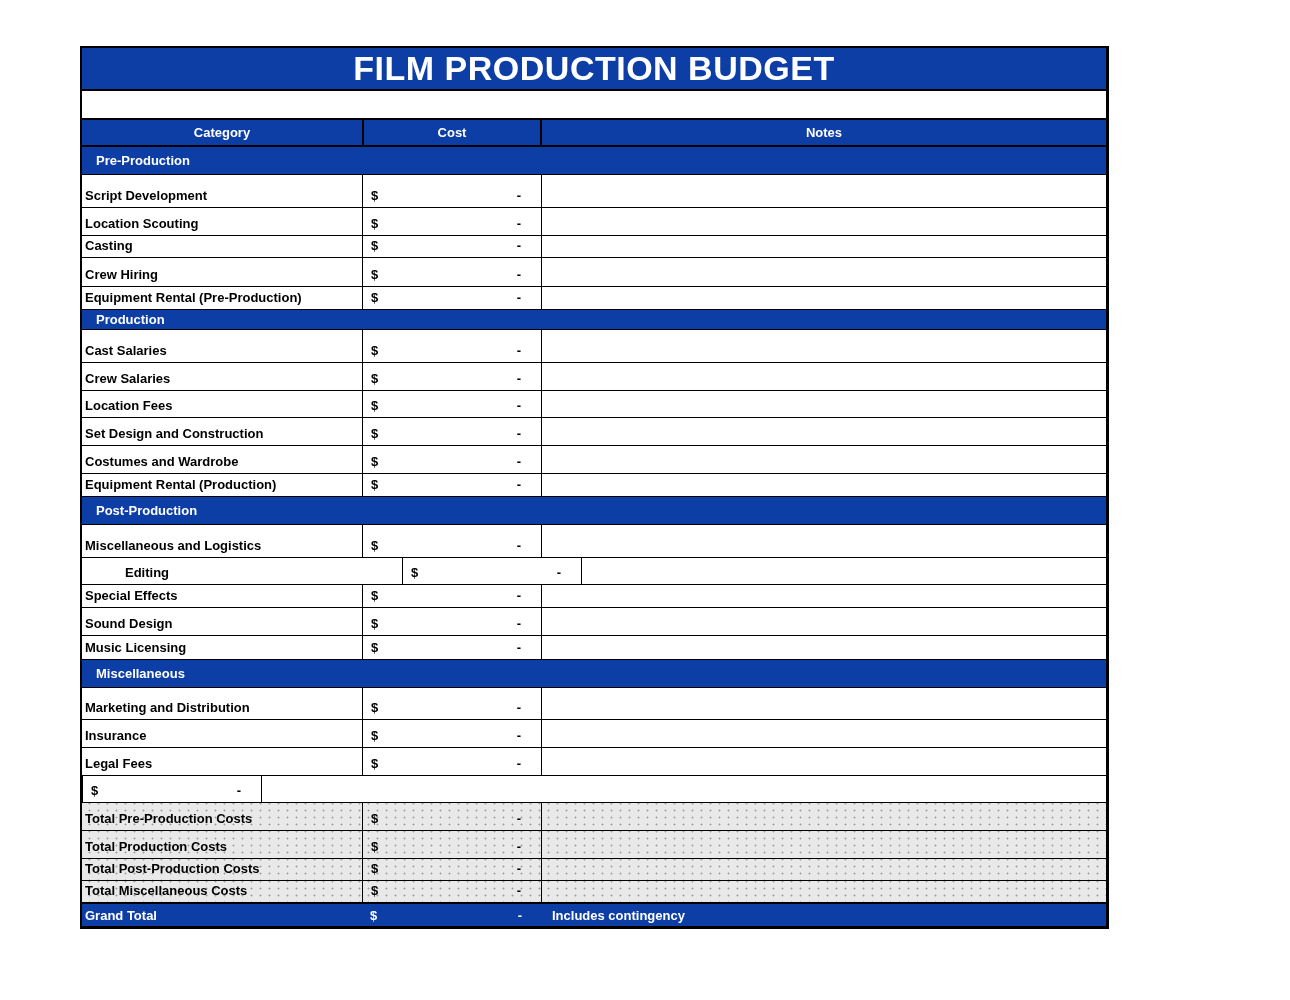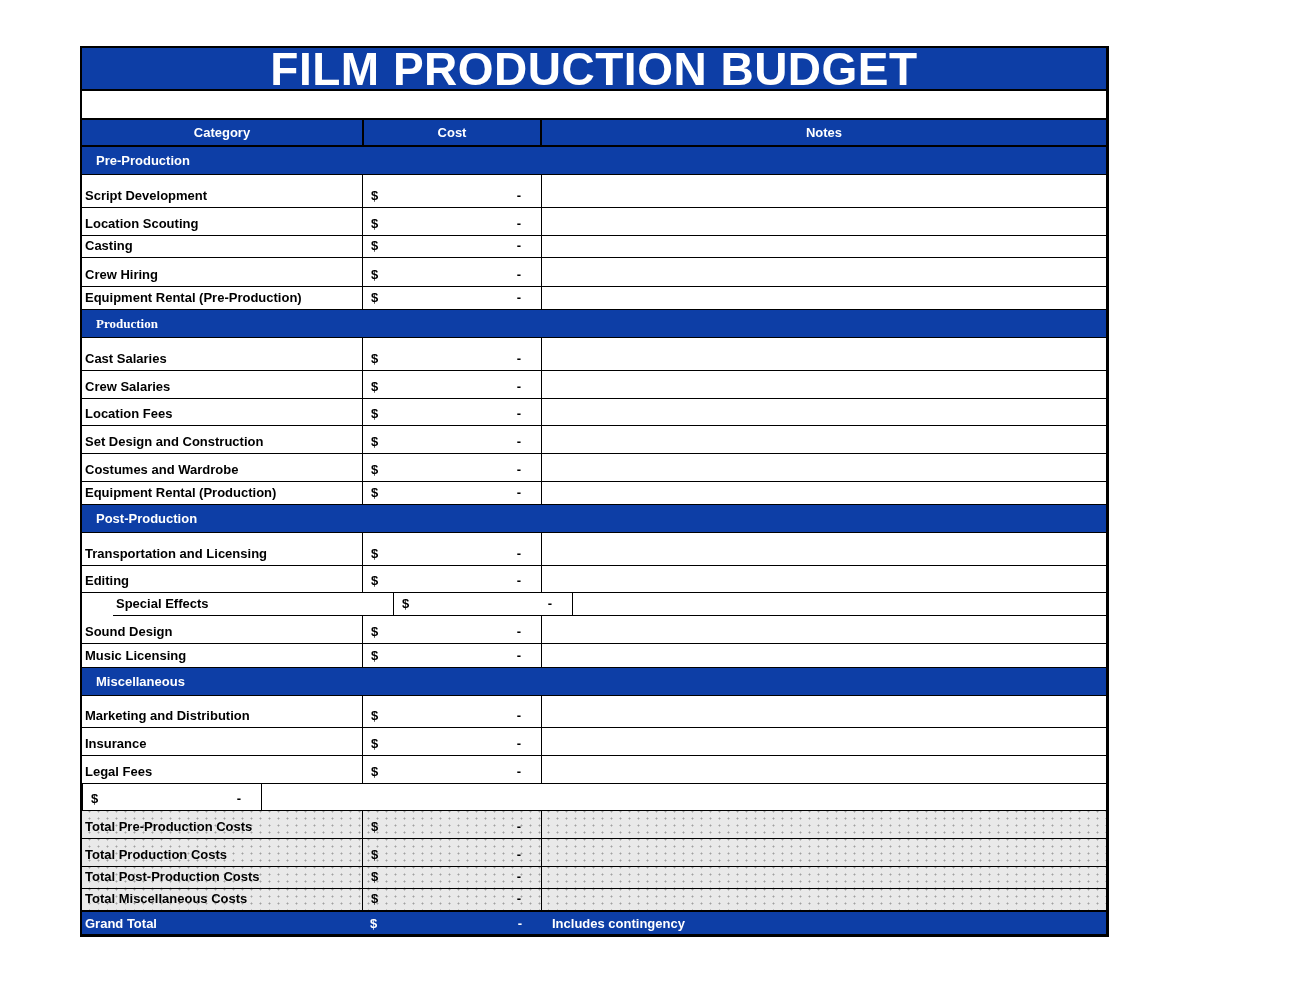--- a/index.html
+++ b/index.html
@@ -27,21 +27,21 @@
     border-width: 2px 3px 3px 2px;
     box-sizing: content-box;
   }
   .sheet * { box-sizing: border-box; }
 
   .title-row {
     height: 43px;
     background: var(--blue);
     color: #fff;
     font-weight: bold;
-    font-size: 46px;
+    font-size: 34px;
     letter-spacing: 0.5px;
     display: flex;
     align-items: center;
     justify-content: center;
     border-bottom: 2px solid var(--border);
   }
   .blank-row {
     height: 29px;
     background: #fff;
     border-bottom: 2px solid var(--border);
@@ -160,21 +160,21 @@
           <div class="cell notes"></div>
         </div>
         <div class="row" style="height: 23px;">
           <div class="cell cat">Equipment Rental (Pre-Production)</div>
           <div class="cell cost">
             <span>$</span>
             <span>-</span>
           </div>
           <div class="cell notes"></div>
         </div>
-        <div class="section-row" style="height: 28px; font-family: Liberation Serif, serif;">Production</div>
+        <div class="section-row" style="height: 20px;">Production</div>
         <div class="row" style="height: 33px;">
           <div class="cell cat">Cast Salaries</div>
           <div class="cell cost">
             <span>$</span>
             <span>-</span>
           </div>
           <div class="cell notes"></div>
         </div>
         <div class="row" style="height: 28px;">
           <div class="cell cat">Crew Salaries</div>
@@ -211,36 +211,36 @@
         <div class="row" style="height: 23px;">
           <div class="cell cat">Equipment Rental (Production)</div>
           <div class="cell cost">
             <span>$</span>
             <span>-</span>
           </div>
           <div class="cell notes"></div>
         </div>
         <div class="section-row" style="height: 28px;">Post-Production</div>
         <div class="row" style="height: 33px;">
-          <div class="cell cat">Transportation and Licensing</div>
-          <div class="cell cost">
-            <span>$</span>
-            <span>-</span>
-          </div>
-          <div class="cell notes"></div>
-        </div>
-        <div class="row" style="height: 27px;">
+          <div class="cell cat">Miscellaneous and Logistics</div>
+          <div class="cell cost">
+            <span>$</span>
+            <span>-</span>
+          </div>
+          <div class="cell notes"></div>
+        </div>
+        <div class="row" style="height: 27px; padding-left: 40px;">
           <div class="cell cat">Editing</div>
           <div class="cell cost">
             <span>$</span>
             <span>-</span>
           </div>
           <div class="cell notes"></div>
         </div>
-        <div class="row" style="height: 23px; margin-left: 31px;">
+        <div class="row" style="height: 23px;">
           <div class="cell cat">Special Effects</div>
           <div class="cell cost">
             <span>$</span>
             <span>-</span>
           </div>
           <div class="cell notes"></div>
         </div>
         <div class="row" style="height: 28px;">
           <div class="cell cat">Sound Design</div>
           <div class="cell cost">

